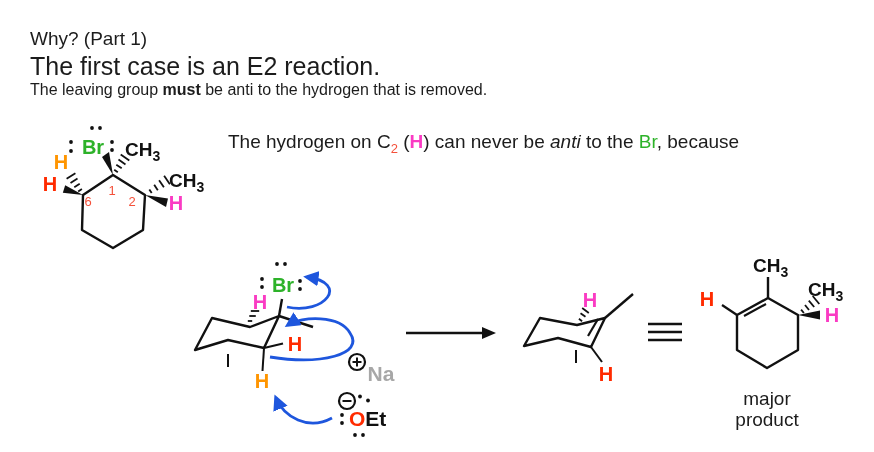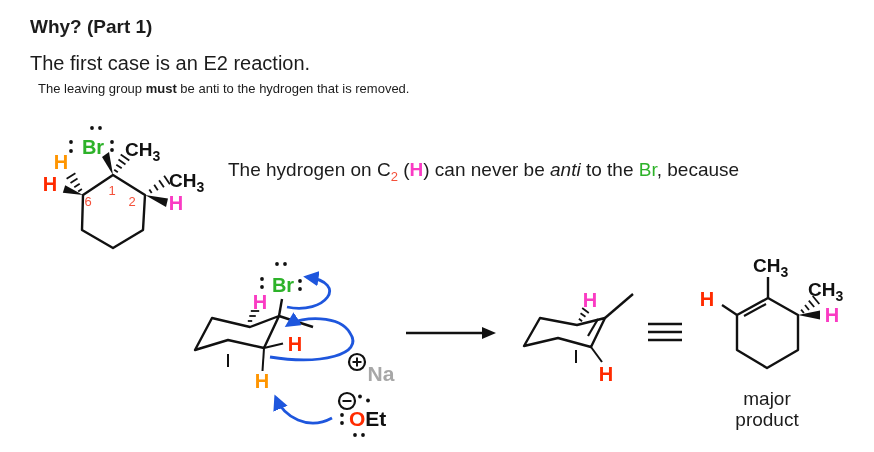--- a/index.html
+++ b/index.html
@@ -1,22 +1,22 @@
 <!DOCTYPE html>
 <html><head>
 <meta charset="utf-8">
 <style>
   html,body{margin:0;padding:0;background:#fff;}
   #stage{position:relative;width:874px;height:452px;background:#ffffff;overflow:hidden;
          font-family:"Liberation Sans",sans-serif;color:#1c1c1c;}
   .abs{position:absolute;white-space:nowrap;}
-  .title{left:30px;top:16px;font-size:19px;font-weight:bold;}
-  .intro1{left:30px;top:52px;font-size:20px;}
-  .intro2{left:30px;top:81px;font-size:13px;margin-left:8px;}
-  .explain{position:absolute;left:228px;top:131px;font-size:19px;line-height:21px;white-space:nowrap;margin-top:28px;}
+  .title{left:30px;top:28px;font-size:19px;font-weight:normal;}
+  .intro1{left:30px;top:52px;font-size:25px;}
+  .intro2{left:30px;top:81px;font-size:16px;}
+  .explain{position:absolute;left:228px;top:131px;font-size:19px;line-height:21px;white-space:nowrap;}
   .explain .para2{margin-top:16px;}
   
   .b{font-weight:bold;}
   .i{font-style:italic;}
   .sub{font-size:13px;color:#f4503a;position:relative;top:4.5px;}
   .magenta{color:#fa3bc3;font-weight:bold;}
   .green{color:#2db229;}
   .orange{color:#ff9500;font-weight:bold;}
   svg{position:absolute;font-family:"Liberation Sans",sans-serif;}
   svg text{stroke:none;}

